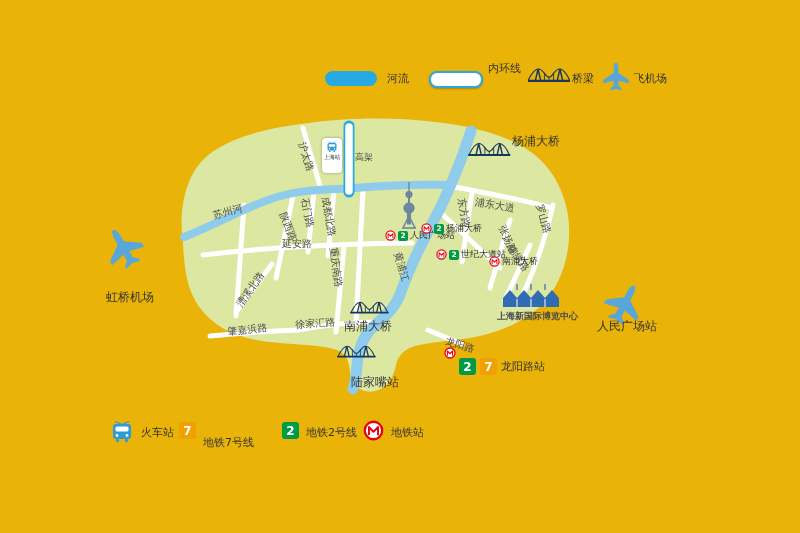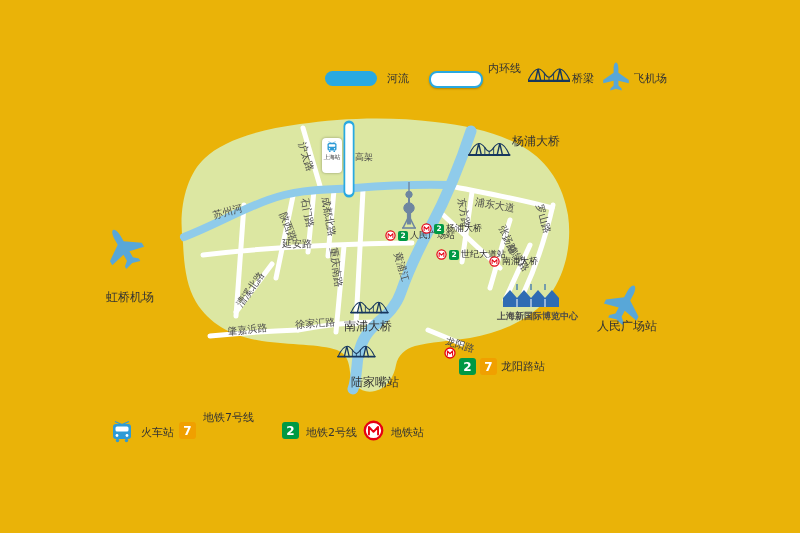--- a/index.html
+++ b/index.html
@@ -238,21 +238,21 @@
     <span class="badge-lg bg-line7">7</span>
     <span class="name" style="font-size:11px">龙阳路站</span>
   </div>
 
   <svg class="abs" style="left:110px;top:419px" width="24" height="24" viewBox="0 0 24 24">
       <use href="#train-shape"></use>
     </svg>
   <span class="legend-label" style="left:141px;top:427px">火车站</span>
 
   <span class="badge-lg bg-line7 abs" style="left:179px;top:422px">7</span>
-  <span class="legend-label" style="left:203px;top:412px">地铁7号线</span>
+  <span class="legend-label" style="left:203px;top:437px">地铁7号线</span>
 
   <span class="badge-lg bg-line2 abs" style="left:282px;top:422px">2</span>
   <span class="legend-label" style="left:306px;top:427px">地铁2号线</span>
 
   <svg class="abs" style="left:363px;top:420px" width="21" height="21" viewBox="0 0 24 24">
       <use href="#metro-shape"></use>
     </svg>
   <span class="legend-label" style="left:391px;top:427px">地铁站</span>
 
 </div>

